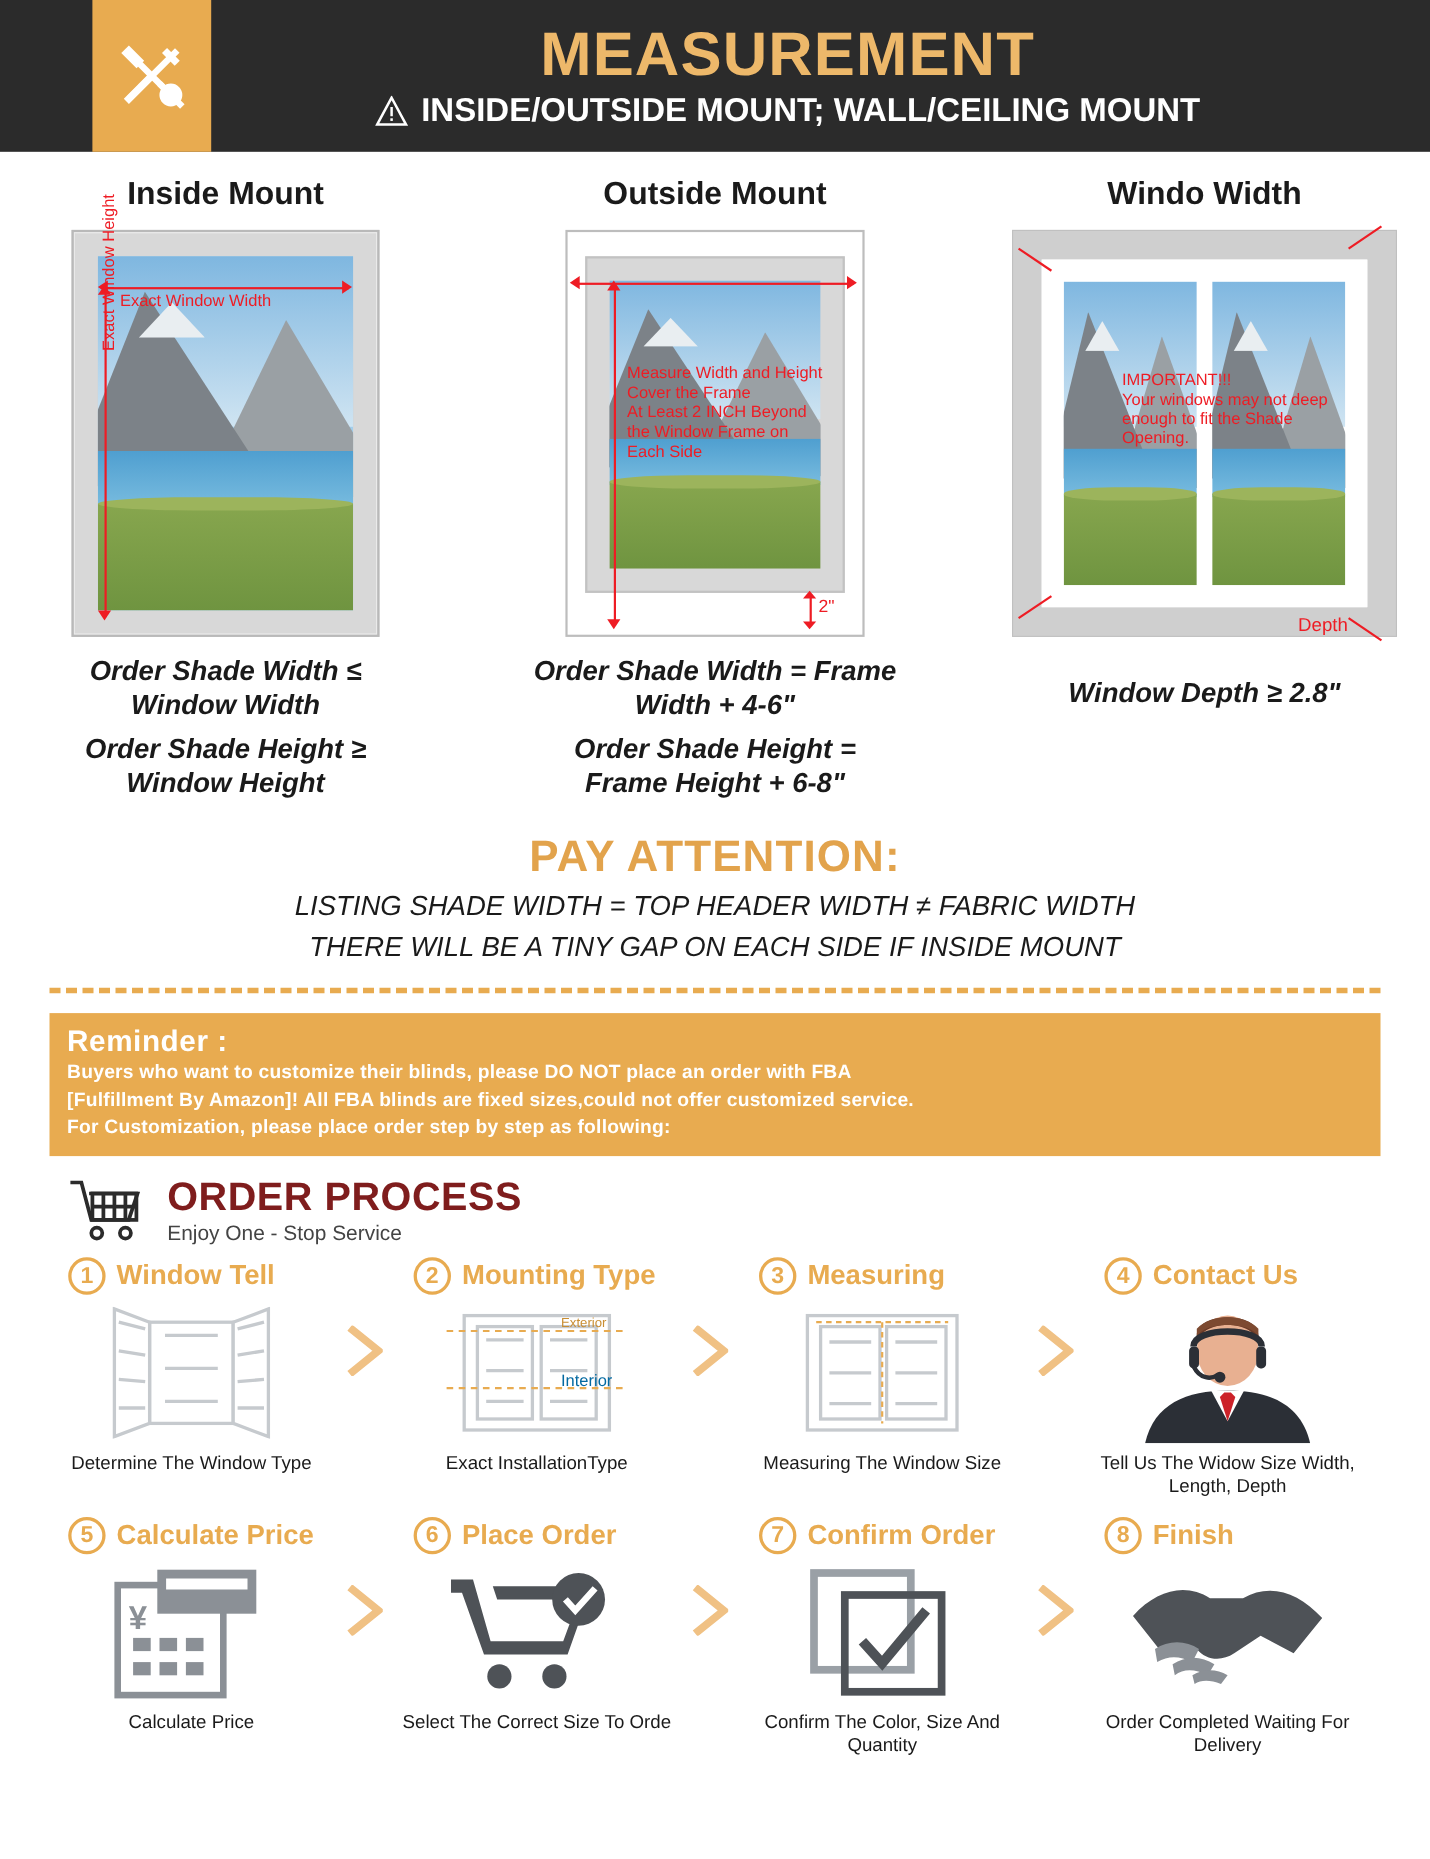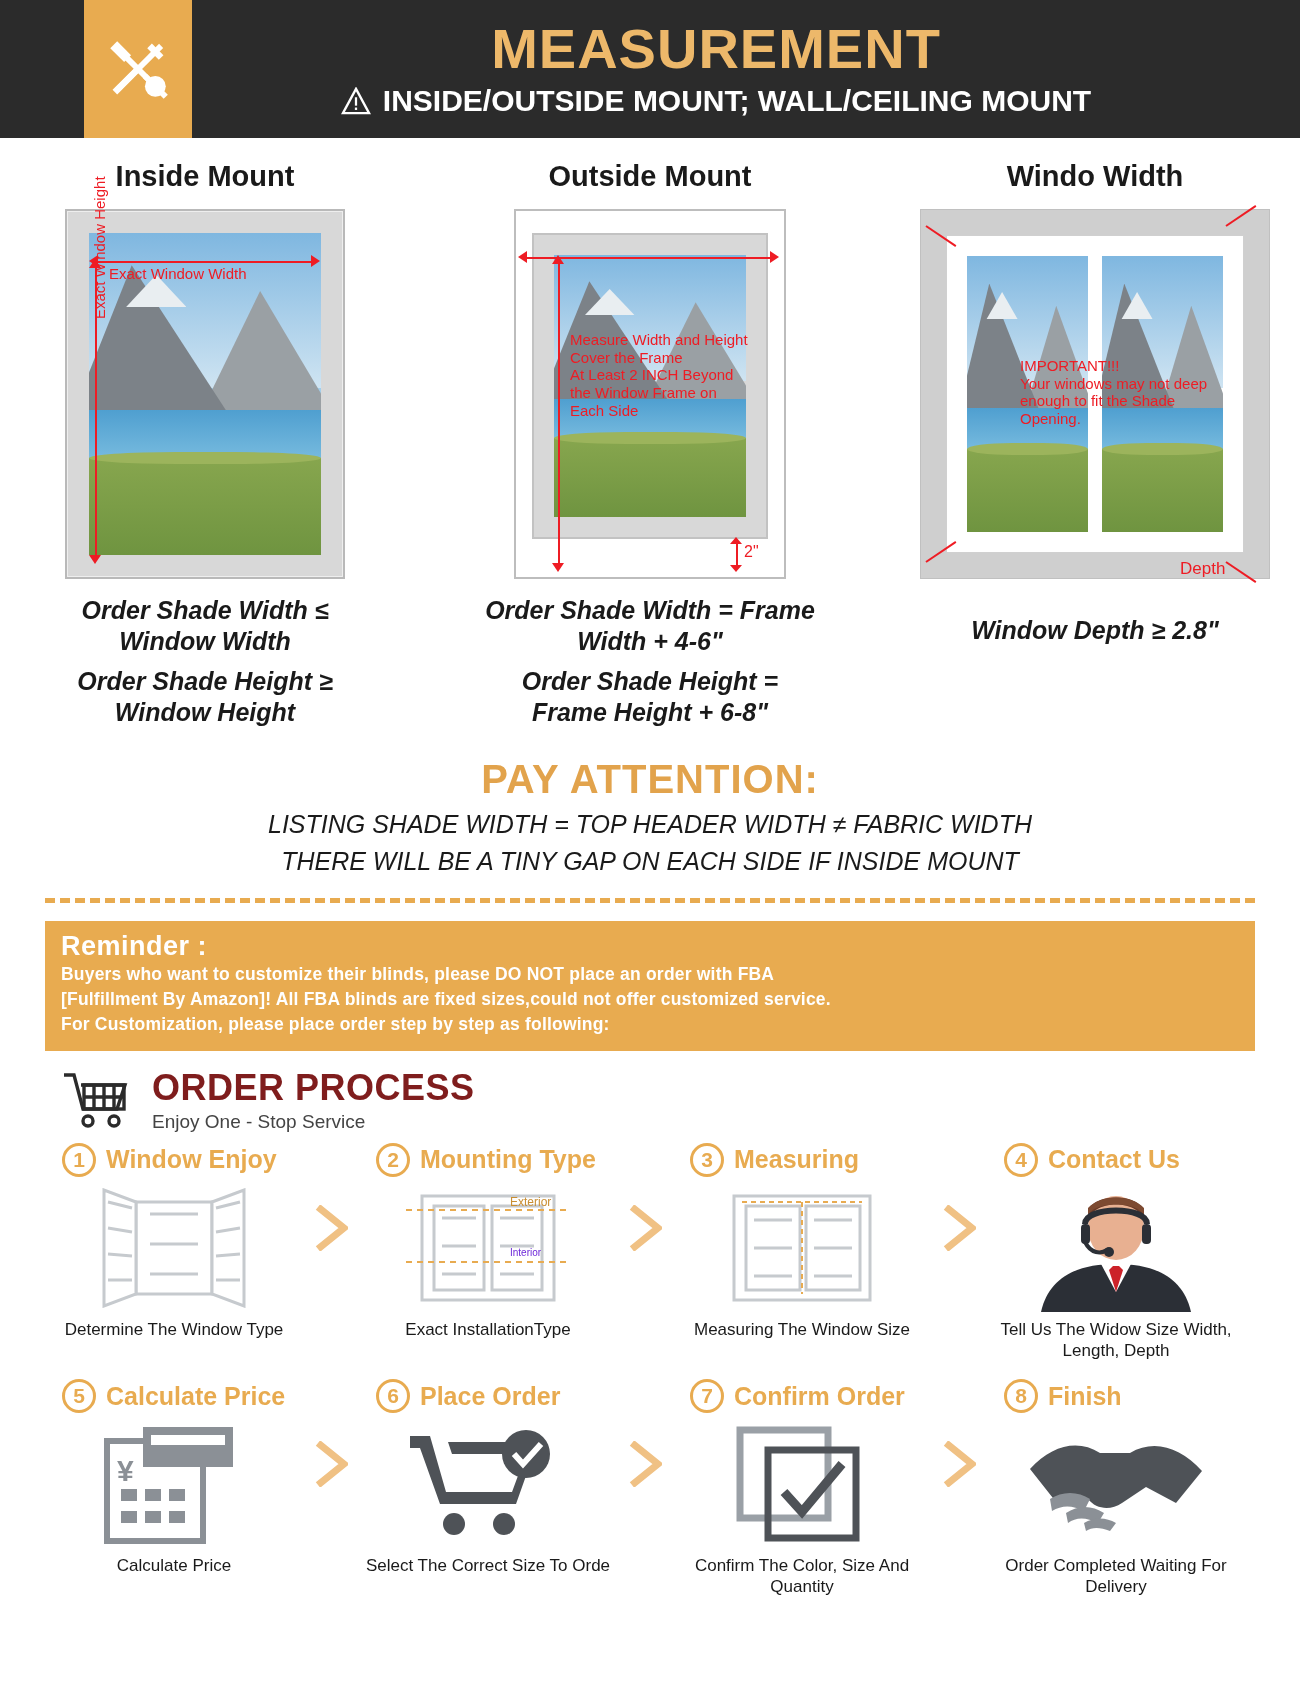--- a/index.html
+++ b/index.html
@@ -335,21 +335,21 @@
               </div>
             </div>
           </div>
         </div>
       </div>
 
       <div class="arrow-h" style="left:6px; top:16px; width:36px; transform:rotate(34deg); transform-origin:left center;"></div>
       <div class="arrow-h" style="left:306px; top:16px; width:36px; transform:rotate(-34deg); transform-origin:left center;"></div>
       <div class="arrow-h" style="left:6px; top:352px; width:36px; transform:rotate(-34deg); transform-origin:left center;"></div>
       <div class="arrow-h" style="left:306px; top:352px; width:36px; transform:rotate(34deg); transform-origin:left center;"></div>
-      <div class="ann" style="left:100px; top:128px; width:200px;margin-top:20px;">IMPORTANT!!!
+      <div class="ann" style="left:100px; top:128px; width:200px;">IMPORTANT!!!
 Your windows may not deep enough to fit the Shade Opening.</div>
       <div class="ann" style="left:260px; top:350px; font-size:17px;">Depth</div>
     </div>
     <div class="mount-caption" style="margin-top:36px;">
       <span>Window Depth ≥ 2.8"</span>
     </div>
   </div>
 </div>
 
 <div class="pay-title">PAY ATTENTION:</div>
@@ -378,21 +378,21 @@
     <div class="op-title">ORDER PROCESS</div>
     <div class="op-sub">Enjoy One - Stop Service</div>
   </div>
 </div>
 
 <div class="steps-row">
 
   <div class="step">
     <div class="step-head">
       <div class="step-num">1</div>
-      <div class="step-label">Window Enjoy</div>
+      <div class="step-label">Window Tell</div>
     </div>
     <div class="step-art">
       <svg width="180" height="120" viewBox="0 0 180 120">
         <g fill="#ffffff" stroke="#c6cace" stroke-width="3">
           <rect x="52" y="14" width="76" height="92"></rect>
           <path d="M52 14 L20 2 L20 118 L52 106 Z"></path>
           <path d="M128 14 L160 2 L160 118 L128 106 Z"></path>
           <path d="M24 14 L48 20 M24 40 L48 44 M24 66 L48 68 M24 92 L48 92"></path>
           <path d="M156 14 L132 20 M156 40 L132 44 M156 66 L132 68 M156 92 L132 92"></path>
           <path d="M66 26 h48 M66 56 h48 M66 86 h48"></path>
@@ -420,21 +420,21 @@
           <rect x="36" y="18" width="50" height="84"></rect>
           <rect x="94" y="18" width="50" height="84"></rect>
           <path d="M44 30 h34 M44 58 h34 M44 86 h34 M102 30 h34 M102 58 h34 M102 86 h34"></path>
         </g>
         <g stroke="#e8ab50" stroke-width="2" stroke-dasharray="6 5" fill="none">
           <path d="M8 22 H172"></path>
           <path d="M8 74 H172"></path>
         </g>
       </svg>
       <span style="position:absolute; left:112px; top:12px; font-size:12px; color:#c98e33;">Exterior</span>
-      <span style="position:absolute; left:112px; top:64px; font-size:10px; color:#6d28d9;">Interior</span>
+      <span style="position:absolute; left:112px; top:64px; font-size:15px; color:#0369a1;">Interior</span>
     </div>
     <div class="step-cap">Exact InstallationType</div>
   </div>
 
   <div class="chev">
     <svg viewBox="0 0 34 46">
         <path d="M4 2 L30 23 L4 44" fill="none" stroke="#f0c184" stroke-width="7"></path>
       </svg>
   </div>
 

